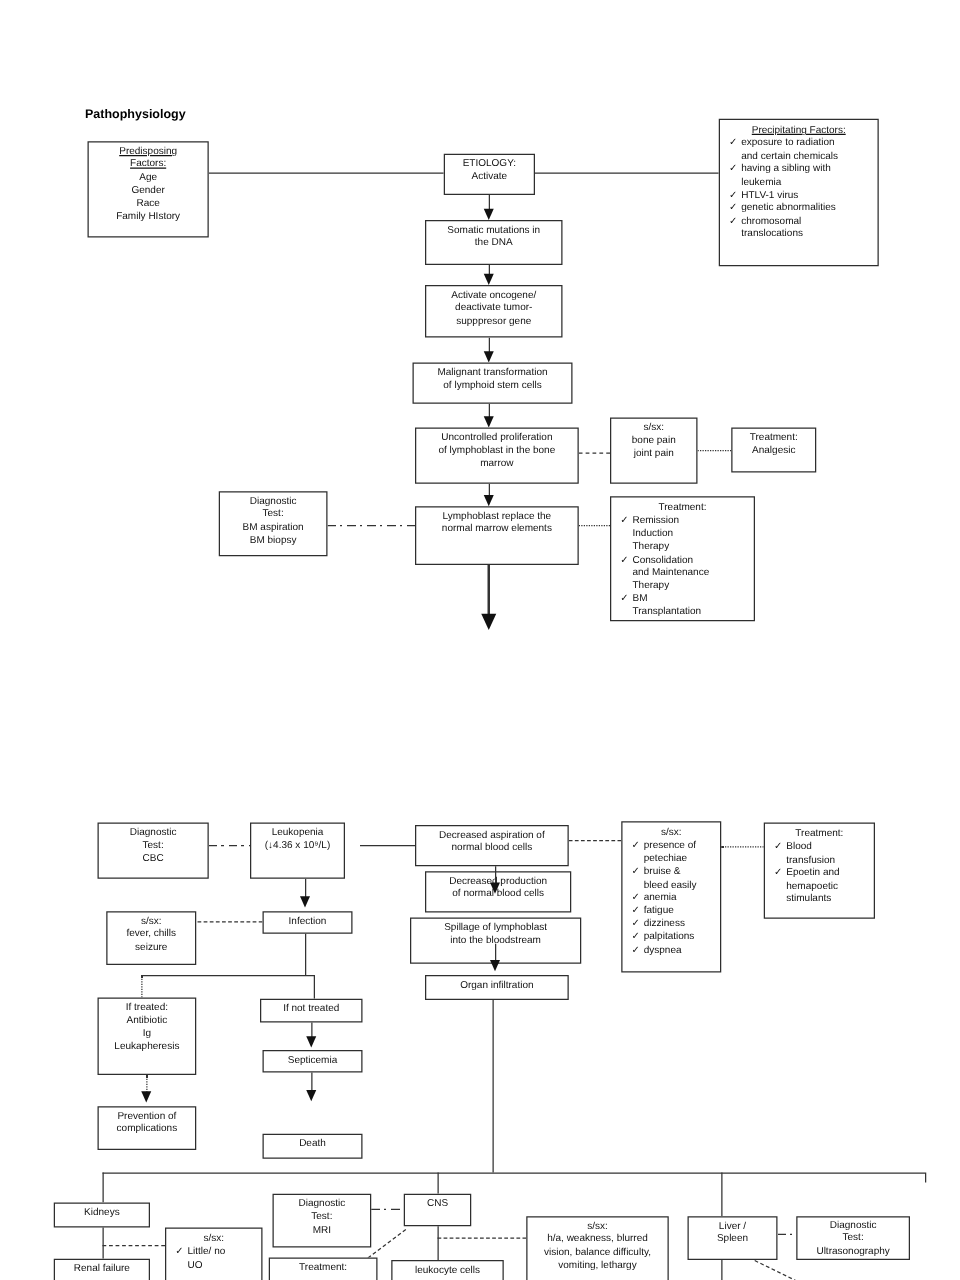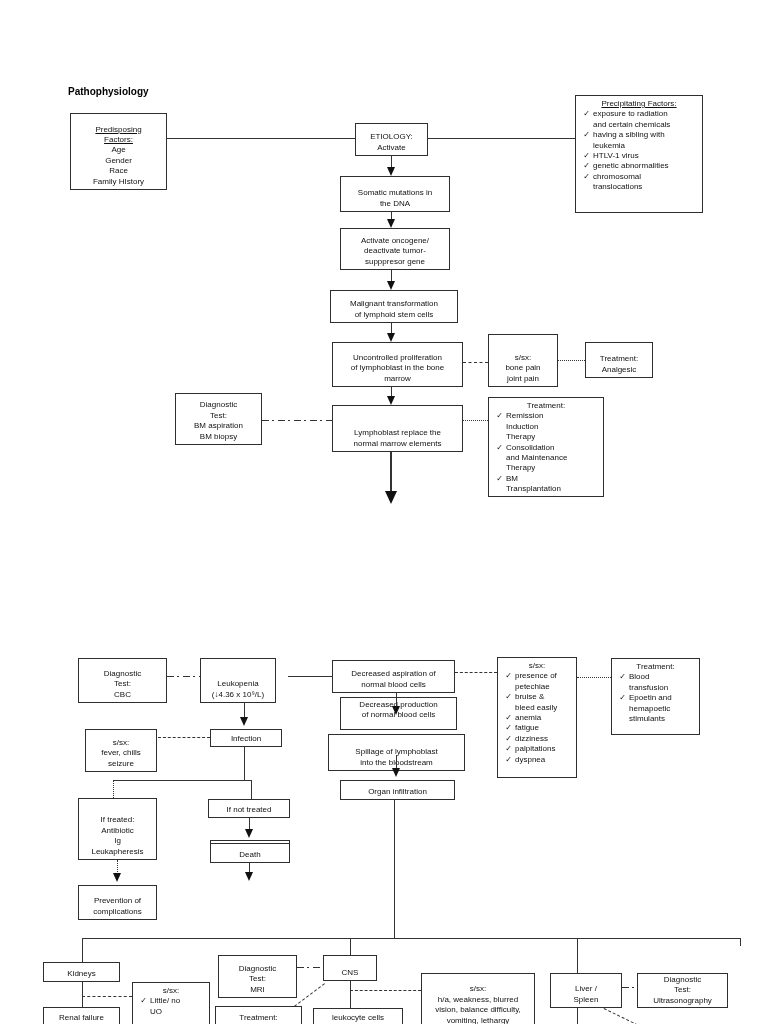--- a/index.html
+++ b/index.html
@@ -1,20 +1,20 @@
 <!DOCTYPE html>
 <html><head>
 <meta charset="utf-8">
 <style>
   html,body{margin:0;padding:0;background:#fff;}
   #page{position:relative;width:768px;height:1024px;background:#ffffff;overflow:hidden;
         font-family:"Liberation Sans",sans-serif;color:#111;}
   .pgtitle{position:absolute;font-size:10px;font-weight:bold;color:#000;}
   .node{position:absolute;background:#fff;border:1.5px solid #2e2e2e;box-sizing:border-box;
-        display:flex;flex-direction:column;justify-content:flex-end;align-items:center;
+        display:flex;flex-direction:column;justify-content:flex-start;align-items:center;
         text-align:center;font-size:8px;line-height:1.3;padding:2px;overflow:hidden;}
   .list{justify-content:flex-start;align-items:stretch;text-align:left;padding:3px 4px 2px 4px;}
   .ln{white-space:pre-line;}
   .u{text-decoration:underline;}
   .ttl{text-align:center;}
   .crow{display:flex;}
   .tick{flex:0 0 13px;width:13px;text-align:center;}
   .ctext{flex:1;white-space:pre-line;}
   .lh{position:absolute;height:1px;background:#333;}
   .lv{position:absolute;width:1px;background:#333;}
@@ -293,21 +293,21 @@
   <div class="lv" style="left:249px;top:818px;height:12px;"></div>
   <div class="ah" style="left:245px;top:829px;"></div>
 
   <div class="node" style="left:210px;top:840px;width:80px;height:18px;">
     <div class="ln">Septicemia</div>
   </div>
 
   <div class="lv" style="left:249px;top:858px;height:15px;"></div>
   <div class="ah" style="left:245px;top:872px;"></div>
 
-  <div class="node" style="left:210px;top:843px;width:80px;height:20px;">
+  <div class="node" style="left:210px;top:907px;width:80px;height:20px;">
     <div class="ln">Death</div>
   </div>
 
   <div class="tv" style="left:117px;top:860px;height:14px;"></div>
   <div class="ah" style="left:113px;top:873px;"></div>
 
   <div class="node" style="left:78px;top:885px;width:79px;height:35px;">
     <div class="ln">Prevention of</div>
     <div class="ln">complications</div>
   </div>

